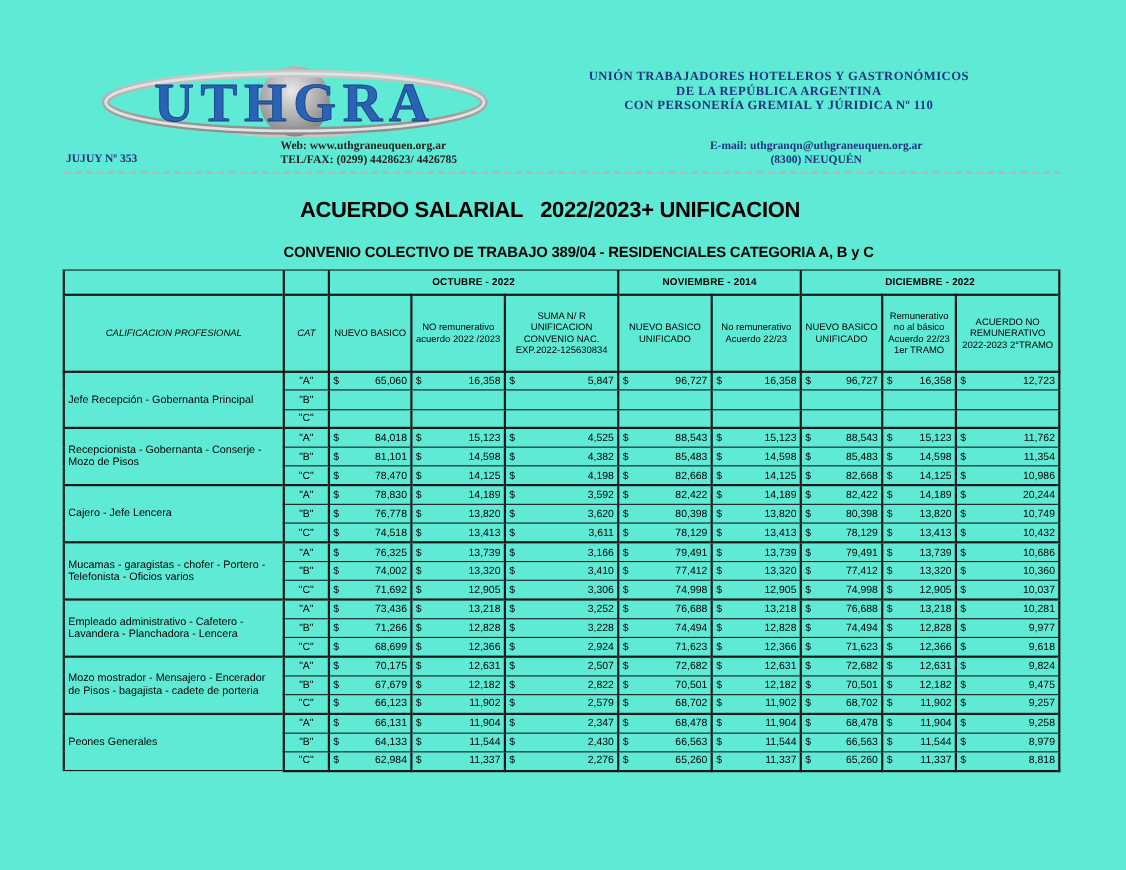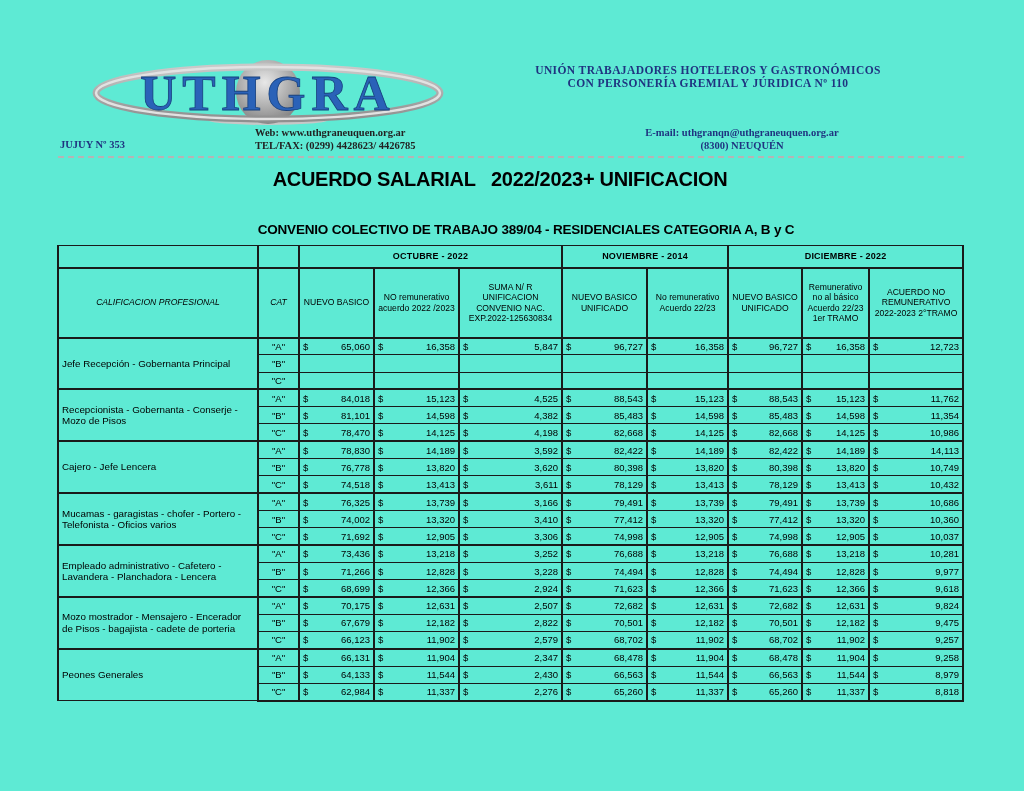--- a/index.html
+++ b/index.html
@@ -23,21 +23,21 @@
   }
   .contact-addr { width:195px; color:#1f3480; align-self:flex-end; padding-bottom:1px; }
   .contact-webtel { width:265px; color:#222; }
   .contact-email { flex:1; text-align:center; color:#1f3480; }
   .dashed-rule {
     position:absolute; left:58px; top:156px; width:906px; height:0;
     border-top:2px dashed #b5b5b5;
   }
   
   .doc-title {
-    position:absolute; left:0; top:168px; width:1000px; margin:0;
+    position:absolute; left:0; top:180px; width:1000px; margin:0;
     text-align:center; font-size:20px; font-weight:bold; color:#000;
     letter-spacing:-0.3px;
   }
   .doc-subtitle {
     position:absolute; left:0; top:206px; width:1020px; margin:16px;
     text-align:center; font-size:13.5px; font-weight:bold; color:#000;
     letter-spacing:-0.2px;
   }
   
   table.salary {
@@ -97,20 +97,21 @@
       <ellipse cx="180" cy="62" rx="60" ry="5" fill="#c7c7c7"></ellipse>
       <circle cx="180" cy="34" r="32" fill="url(#sph)"></circle>
       <ellipse cx="180" cy="35" rx="172" ry="26" fill="none" stroke="url(#ring)" stroke-width="7"></ellipse>
       <ellipse cx="180" cy="35" rx="172" ry="26" fill="none" stroke="#e2e2e2" stroke-width="2.5"></ellipse>
       <text x="180" y="52" text-anchor="middle" font-family="Liberation Serif, serif" font-size="50" font-weight="bold" fill="#2a62b8" stroke="#17407e" stroke-width="0.8" letter-spacing="6">UTHGRA</text>
     </svg>
   </div>
 
   <div class="org-block">
     <div>UNIÓN TRABAJADORES HOTELEROS  Y GASTRONÓMICOS</div>
+    <div>DE LA REPÚBLICA ARGENTINA</div>
     <div>CON PERSONERÍA GREMIAL Y JÚRIDICA Nº 110</div>
   </div>
 
   <div class="contact-row">
     <div class="contact-addr">JUJUY Nº 353</div>
     <div class="contact-webtel">
       <div>Web: www.uthgraneuquen.org.ar</div>
       <div>TEL/FAX: (0299) 4428623/ 4426785</div>
     </div>
     <div class="contact-email">
@@ -230,21 +231,21 @@
         <tr class="group-start">
           <td rowspan="3" class="qual">Cajero - Jefe Lencera</td>
           <td class="cat">"A"</td>
           <td class="num"><span class="cur">$</span><span class="val">78,830</span></td>
           <td class="num"><span class="cur">$</span><span class="val">14,189</span></td>
           <td class="num"><span class="cur">$</span><span class="val">3,592</span></td>
           <td class="num"><span class="cur">$</span><span class="val">82,422</span></td>
           <td class="num"><span class="cur">$</span><span class="val">14,189</span></td>
           <td class="num"><span class="cur">$</span><span class="val">82,422</span></td>
           <td class="num"><span class="cur">$</span><span class="val">14,189</span></td>
-          <td class="num"><span class="cur">$</span><span class="val">14,113</span></td>
+          <td class="num"><span class="cur">$</span><span class="val">20,244</span></td>
         </tr>
         <tr>
           <td class="cat">"B"</td>
           <td class="num"><span class="cur">$</span><span class="val">76,778</span></td>
           <td class="num"><span class="cur">$</span><span class="val">13,820</span></td>
           <td class="num"><span class="cur">$</span><span class="val">3,620</span></td>
           <td class="num"><span class="cur">$</span><span class="val">80,398</span></td>
           <td class="num"><span class="cur">$</span><span class="val">13,820</span></td>
           <td class="num"><span class="cur">$</span><span class="val">80,398</span></td>
           <td class="num"><span class="cur">$</span><span class="val">13,820</span></td>

